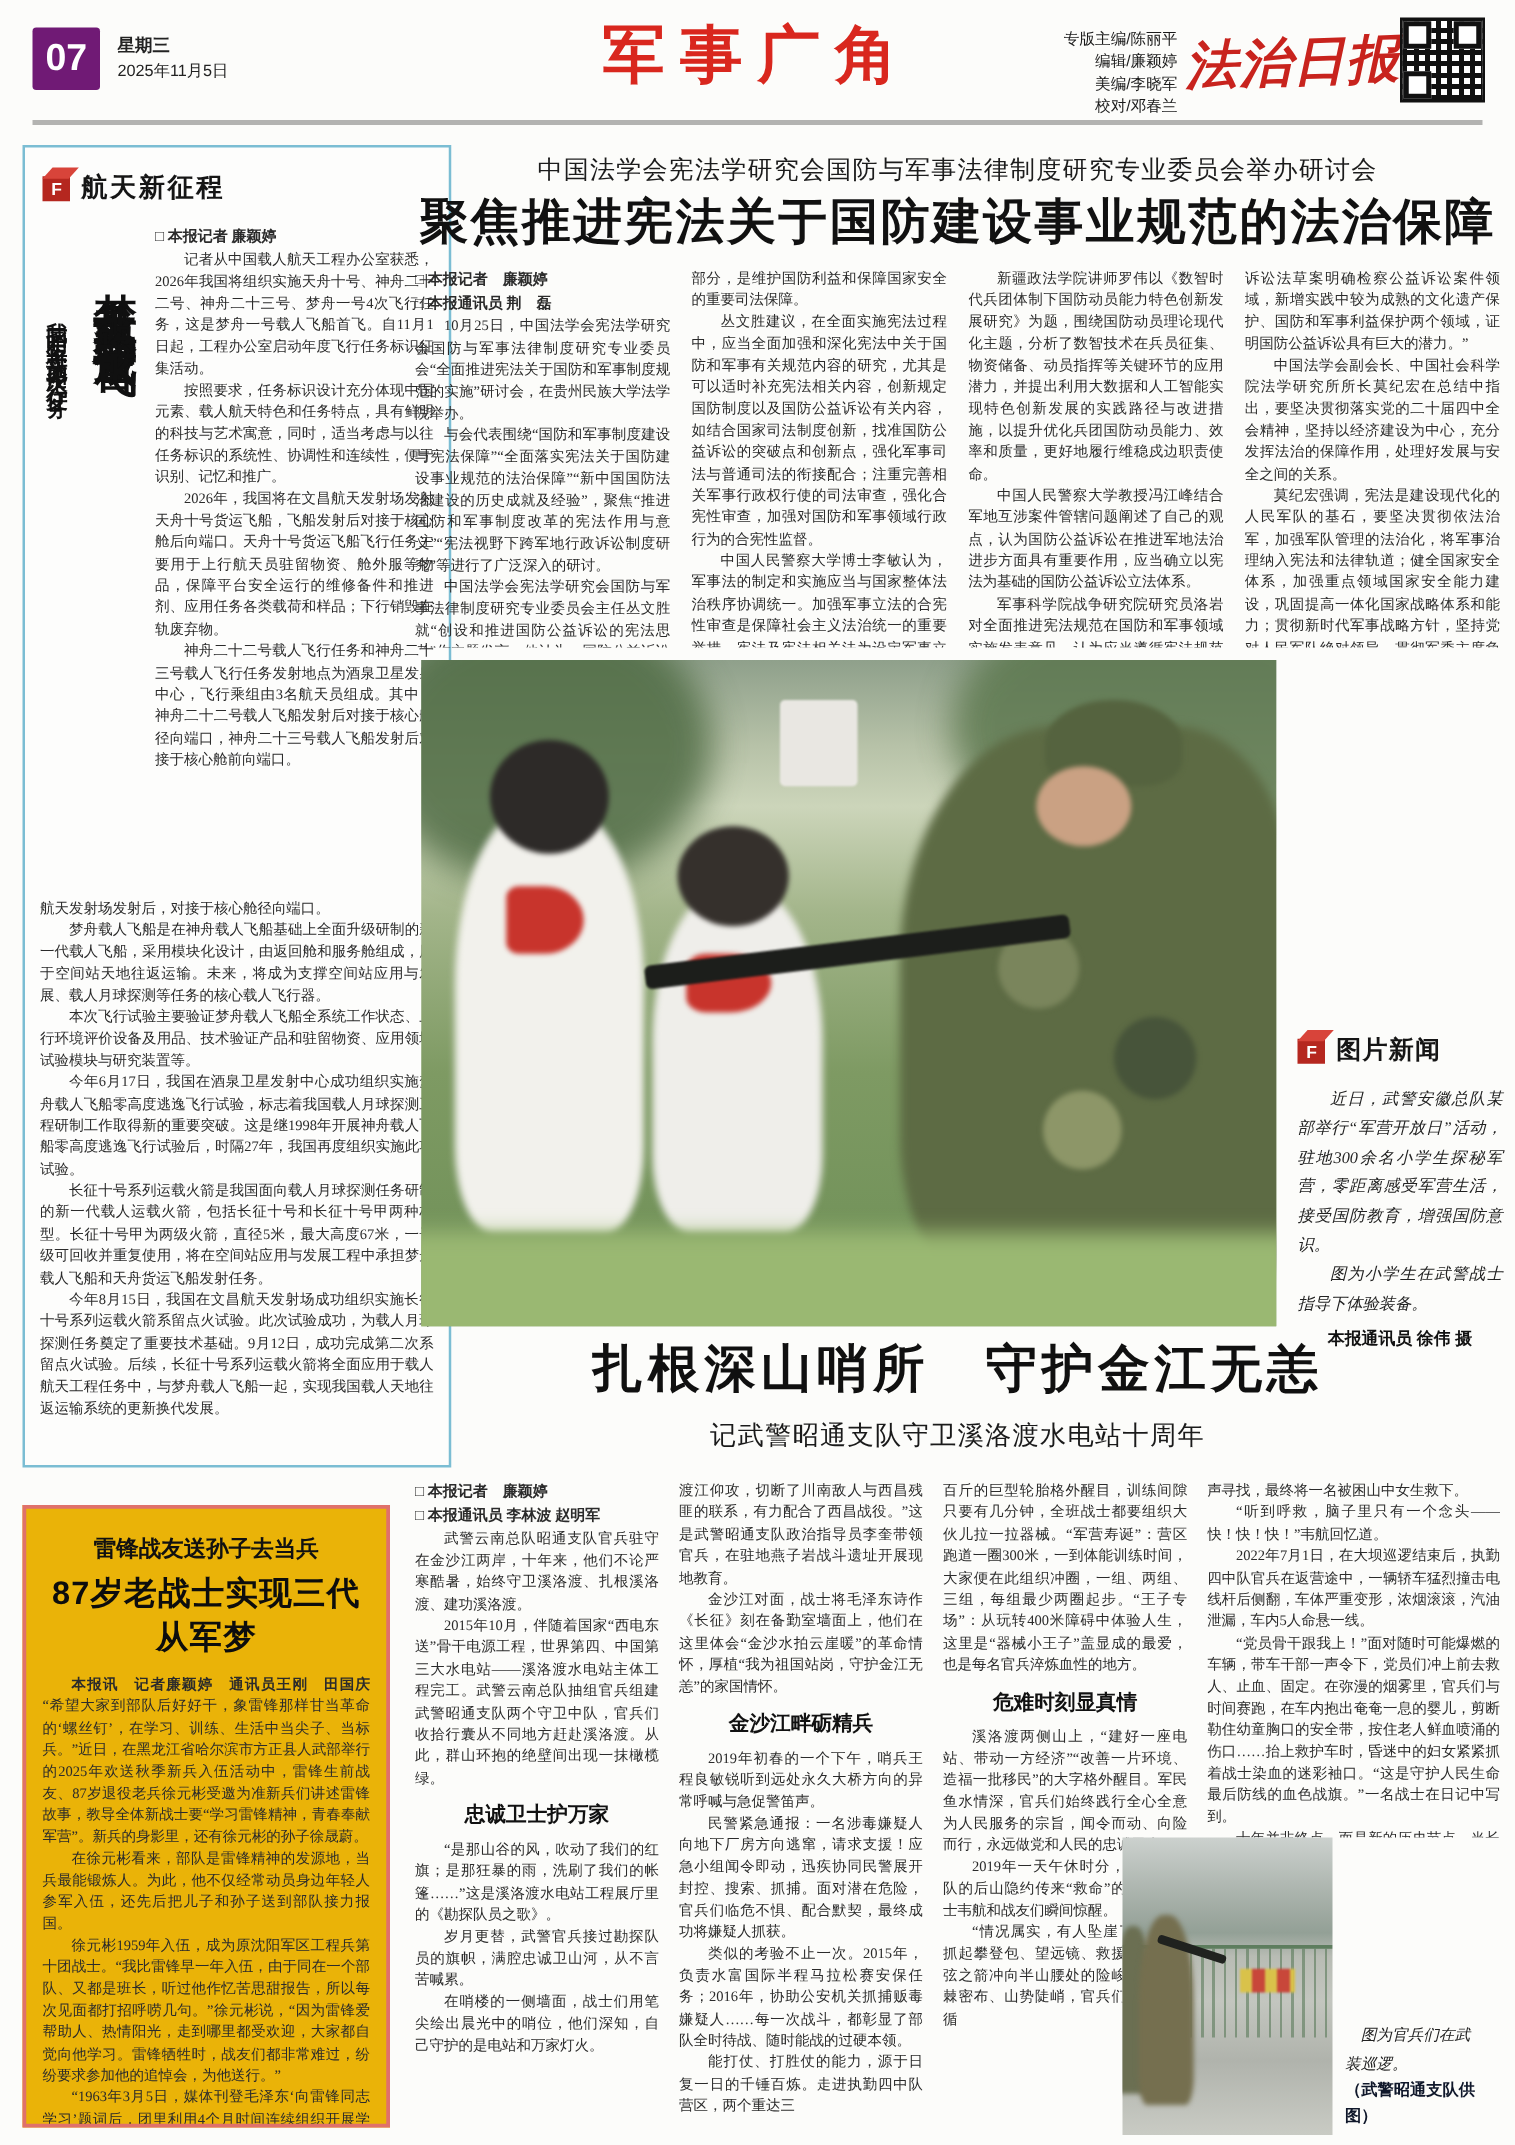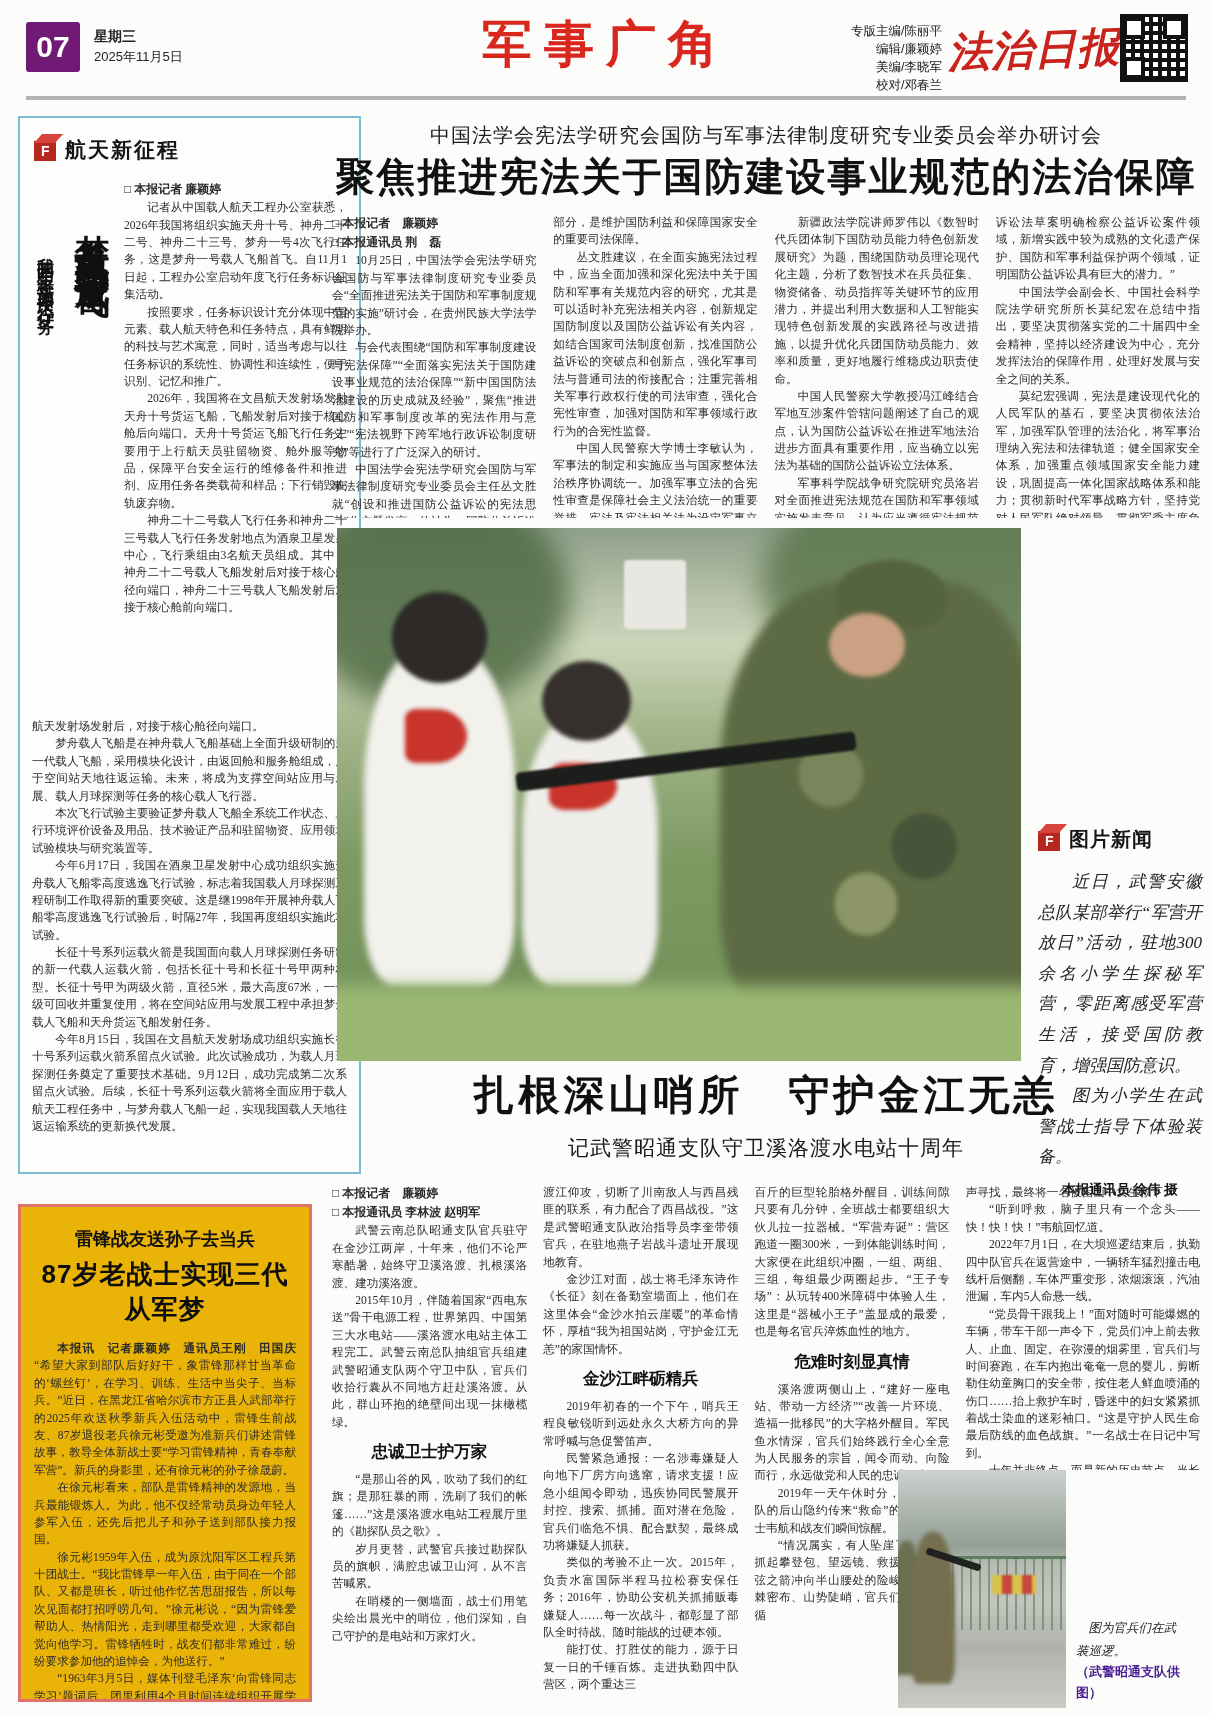--- a/index.html
+++ b/index.html
@@ -76,21 +76,21 @@
       radial-gradient(circle at 45% 75%,#8d9668 0 12%,transparent 13%);filter:blur(2px);}
   .mp-cap{left:73%;top:6%;width:16%;height:13%;background:#55633f;border-radius:50% 50% 30% 30%;filter:blur(2px);}
   .mp-face{left:72%;top:16%;width:11%;height:12%;background:#caa183;border-radius:50%;filter:blur(2px);}
   .mp-rifle{left:26%;top:42%;width:50%;height:3.6%;background:#1c1e1b;border-radius:5px;
             transform:rotate(-7deg);filter:blur(1px);}
   .mp-grass{left:-2%;top:86%;width:104%;height:18%;background:#9ab872;filter:blur(8px);}
 
   
   .photo-news{position:absolute;left:1038px;top:786px;width:164px;}
   .pn-logo{font:bold 20px "Liberation Sans",sans-serif;color:#151515;margin-bottom:14px;letter-spacing:1px;margin-top:40px;}
-  .pn-caption p{font-size:17px;line-height:1.8;text-align:justify;text-indent:2em;color:#222;font-style:italic;}
+  .pn-caption p{font-size:13px;line-height:1.8;text-align:justify;text-indent:2em;color:#222;font-style:italic;}
   .pn-credit{margin-top:8px;font:bold 13.5px "Liberation Sans",sans-serif;color:#111;text-align:center;}
 
   
   .se-head{position:absolute;left:330px;top:1068px;width:872px;text-align:center;
            font:bold 41px "Liberation Sans",sans-serif;color:#101010;letter-spacing:4px;}
   .se-sub{position:absolute;left:330px;top:1134px;width:872px;text-align:center;
            font:21px "Liberation Sans",sans-serif;color:#1a1a1a;letter-spacing:1px;}
   .se-cols{position:absolute;left:332px;top:1184px;width:868px;height:524px;display:flex;gap:16px;overflow:hidden;}
   .se-cols .col{flex:1;overflow:hidden;}
   .se-cols .col:last-child{flex:1.2;}
@@ -102,21 +102,21 @@
   .patrol-photo i{position:absolute;display:block;}
   .pp-rail{left:0;top:36%;width:100%;height:30%;border-top:3px solid #5e7d5e;background:
       repeating-linear-gradient(90deg,rgba(80,115,80,.55) 0 2px,transparent 2px 9px);}
   .pp-s1{left:8%;top:26%;width:26%;height:64%;background:#756f4f;border-radius:45% 45% 15% 15%;filter:blur(2px);}
   .pp-s2{left:-4%;top:30%;width:18%;height:56%;background:#6b6f52;border-radius:45% 45% 15% 15%;filter:blur(2px);}
   .pp-gun{left:16%;top:36%;width:34%;height:3%;background:#20221f;transform:rotate(18deg);border-radius:3px;}
   .pp-sign{left:56%;top:44%;width:26%;height:8%;background:
       repeating-linear-gradient(90deg,#d9c24a 0 10px,#c8473a 10px 20px);filter:blur(1px);}
   .patrol-caption{width:110px;align-self:flex-end;padding-bottom:6px;}
   .patrol-caption .cap{font-size:12.5px;line-height:1.8;font-style:italic;color:#222;text-indent:1em;}
-  .patrol-caption .credit{font:bold 13px/1.6 "Liberation Sans",sans-serif;color:#4c1d95;}
+  .patrol-caption .credit{font:bold 13px/1.6 "Liberation Sans",sans-serif;color:#0f172a;}
 
   
   .leifeng-box{position:absolute;left:18px;top:1204px;width:294px;height:498px;border:3px solid #e0716b;
                background:#eab308;padding:12px 13px;box-sizing:border-box;overflow:hidden;}
   .lf-kicker{text-align:center;font:bold 18px "Liberation Sans",sans-serif;color:#111;margin:8px 0 6px;}
   .lf-head{text-align:center;font:bold 26px "Liberation Sans",sans-serif;color:#0d0d0d;margin:0 0 12px;letter-spacing:1px;}
   .lf-lead{font-size:11.8px;line-height:1.55;text-align:justify;text-indent:2em;}
   .lf-lead b{font-family:"Liberation Sans",sans-serif;}
 </style>
 </head>

